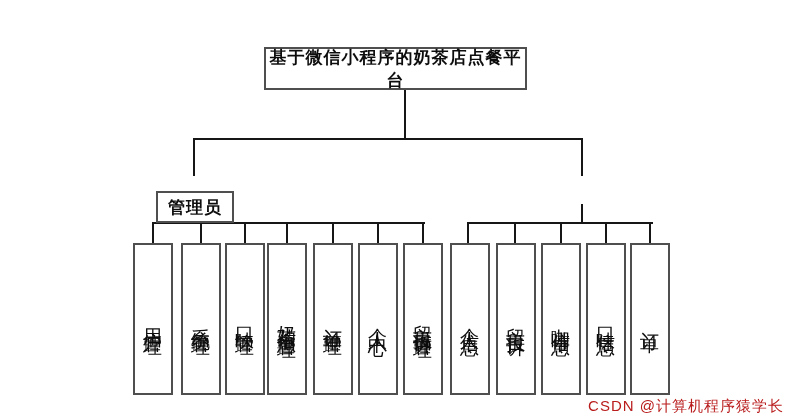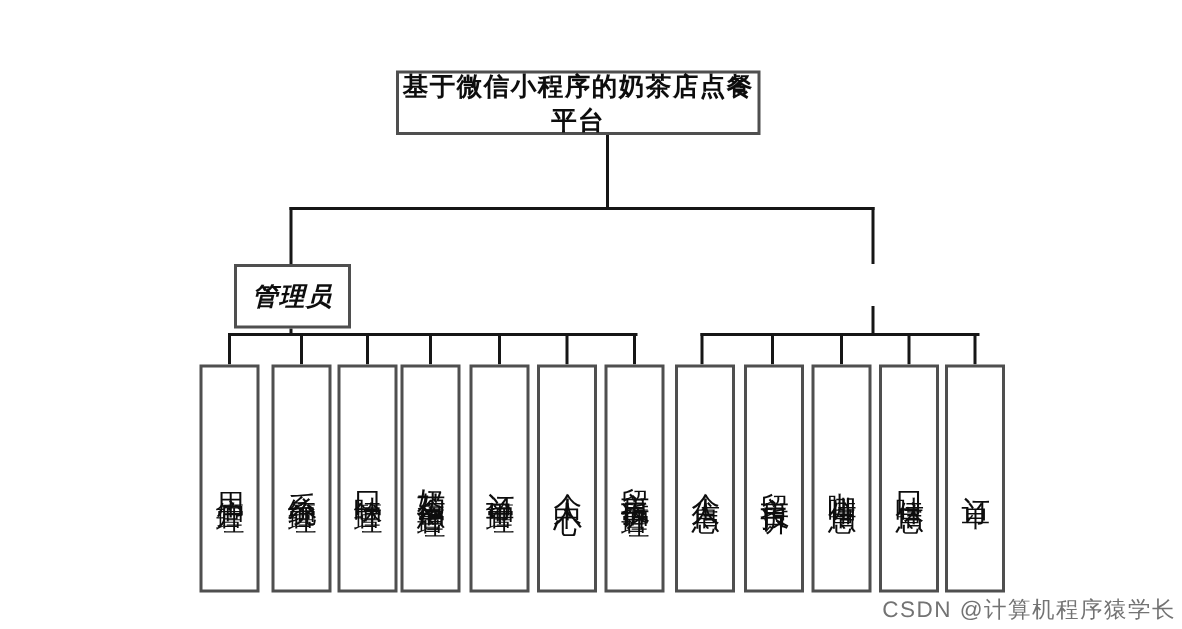--- a/index.html
+++ b/index.html
@@ -17,41 +17,41 @@
     position: absolute;
     border: 2px solid #4f4f4f;
     background: #ffffff;
     color: #0d0d0d;
     display: flex;
     align-items: center;
     justify-content: center;
     text-align: center;
   }
   .node.root {
-    left: 264px; top: 47px; width: 243px; height: 43px;
+    left: 264px; top: 47px; width: 263px; height: 43px;
     font-weight: bold; font-size: 17px; letter-spacing: 1px;
   }
   .node.branch {
-    top: 176px; width: 78px; height: 43px;
-    font-weight: bold; font-size: 17px; letter-spacing: 1px; font-style: italic;
+    top: 191px; width: 78px; height: 32px;
+    font-weight: bold; font-size: 17px; letter-spacing: 1px;
   }
   .node.leaf {
     top: 243px; width: 40px; height: 152px;
     writing-mode: vertical-rl;
     text-orientation: upright;
     font-size: 19px;
     letter-spacing: 3px;
     line-height: 1;
   }
   .watermark {
     position: absolute;
     right: 4px; bottom: 3px;
     font-family: "Liberation Sans", "DejaVu Sans", sans-serif;
     font-size: 15px;
-    color: #737373;
+    color: #b91c1c;
     letter-spacing: 1px;
   }
 </style>
 </head>
 <body>
 
 <div class="canvas">
 
   <div class="line" style="left:404px;top:89px;width:2px;height:50px"></div>
   <div class="line" style="left:193px;top:138px;width:390px;height:2px"></div>

